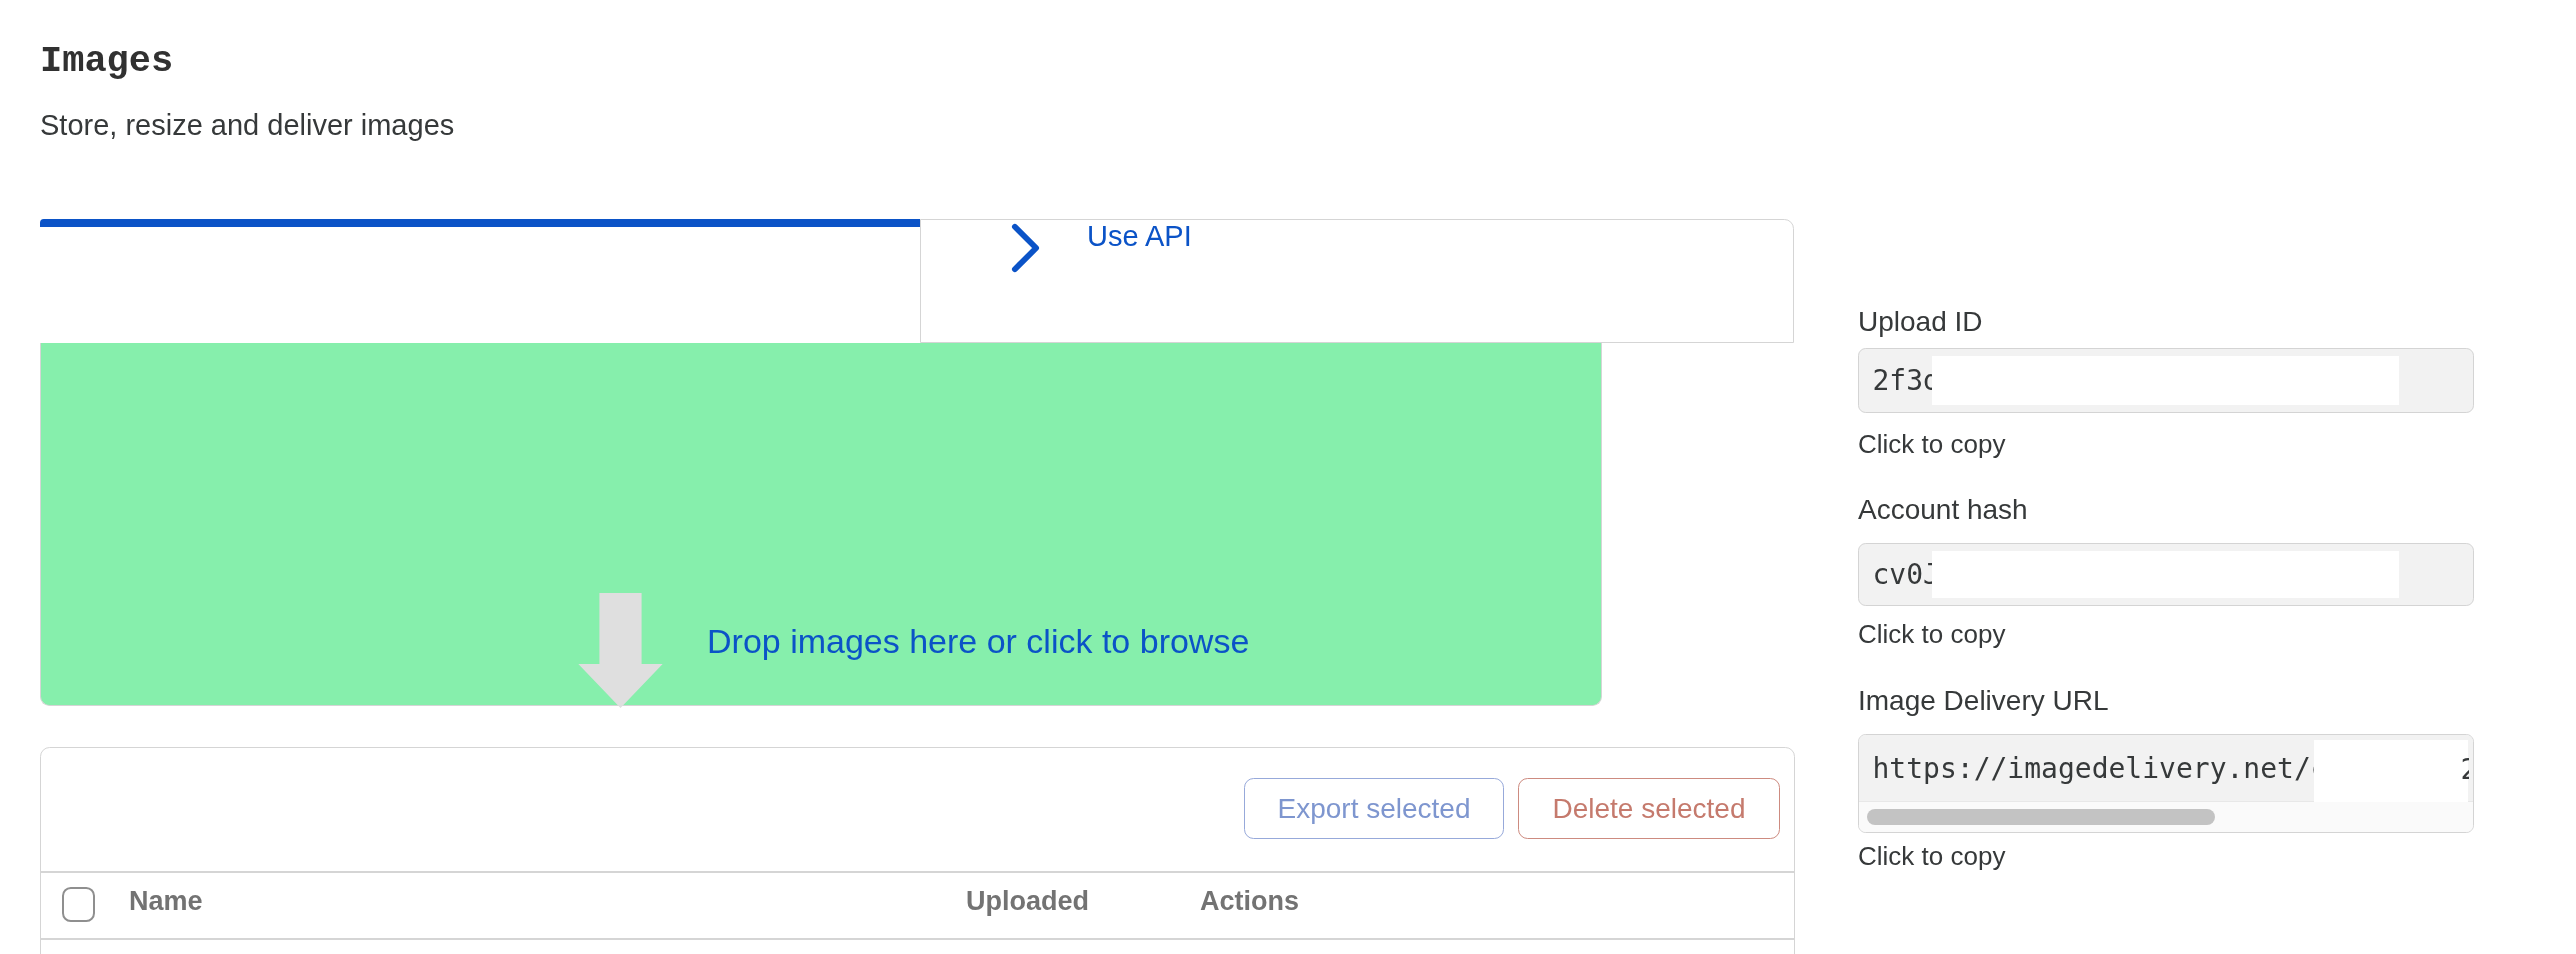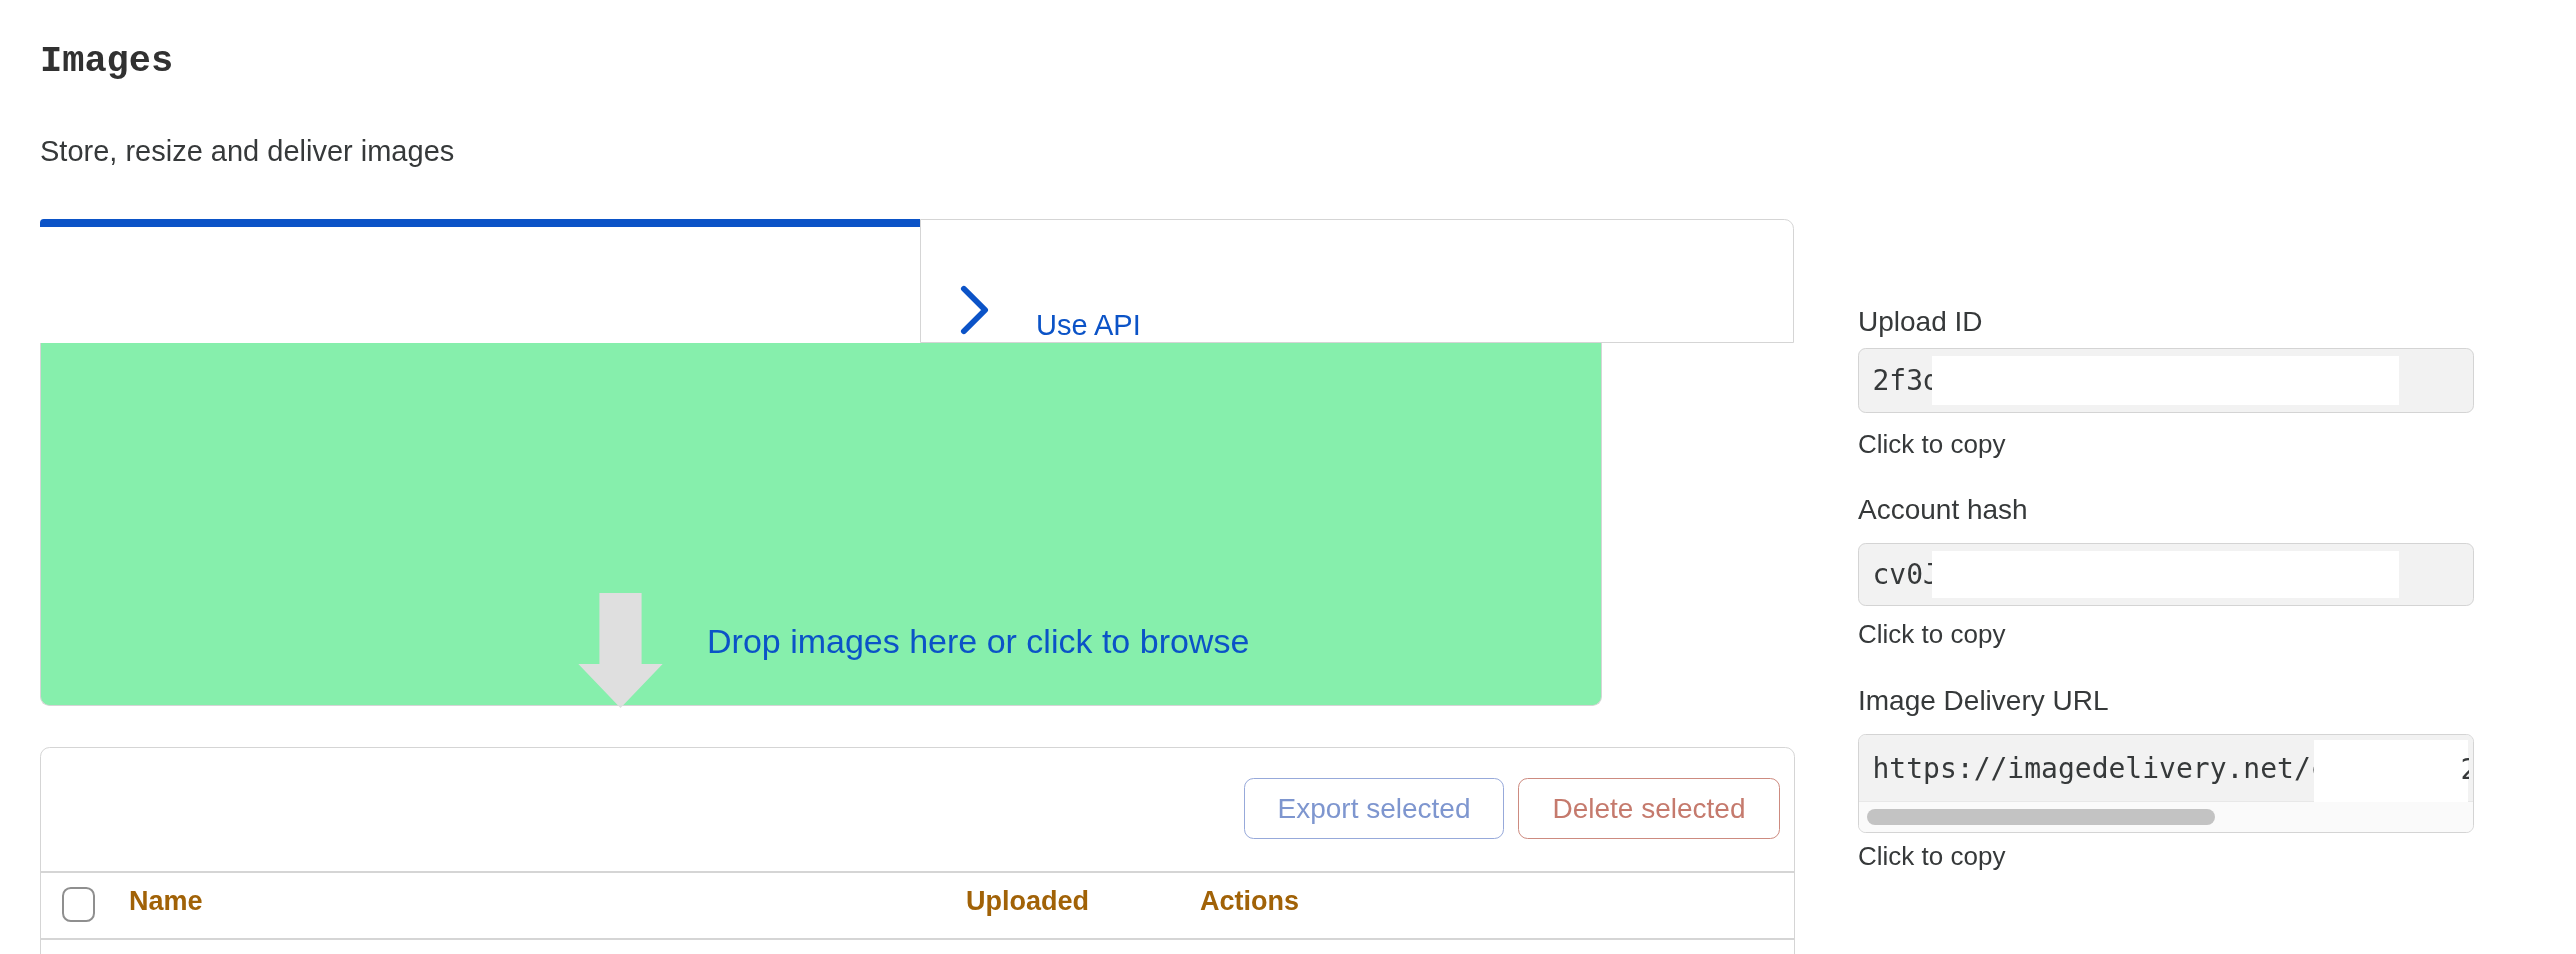--- a/index.html
+++ b/index.html
@@ -2,34 +2,34 @@
 <html><head>
 <meta charset="utf-8">
 <style>
   * { margin:0; padding:0; box-sizing:border-box; }
   html,body { background:#ffffff; }
   .page {
     position:relative; width:2576px; height:954px; overflow:hidden;
     background:#fff; font-family:"Liberation Sans", sans-serif; color:#36393a;
   }
   .page-title { position:absolute; left:40px; top:40px; font-size:37px; font-weight:700; color:#313131;font-family:Liberation Mono, monospace; }
-  .page-subtitle { position:absolute; left:40px; top:135px; font-size:29px; color:#36393a; }
+  .page-subtitle { position:absolute; left:40px; top:109px; font-size:29px; color:#36393a; }
 
   
   .upload-panel { position:absolute; left:40px; top:219px; width:1755px; height:487px; }
   .accent-bar { position:absolute; left:0; top:0; width:880px; height:7.7px; background:#0b53c7; border-radius:3.8px 0 0 0; }
   .tab-quick {
     position:absolute; left:0; top:7.7px; width:880px; height:116px;
     border-left:1.9px solid #d5d5d5; background:#fff;
     display:flex; align-items:center; padding-left:63px; gap:33px; cursor:pointer;
   }
   .tab-api {
     position:absolute; left:880px; top:0; width:874px; height:124px;
     border:1.9px solid #d5d5d5; border-radius:0 9.6px 0 0; background:#fff;
-    display:flex; align-items:flex-end; padding-left:36px; gap:44px; cursor:pointer;
+    display:flex; align-items:flex-start; padding-left:87px; gap:44px; cursor:pointer;
   }
   .tab-label { font-size:29px; color:#0b53c7; }
   .panel-body {
     position:absolute; left:0; top:124px; width:1562px; height:363px;
     border:1.9px solid #d5d5d5; border-top:none; border-radius:0 0 9.6px 9.6px; background:#86efac;
   }
   .drop-arrow { position:absolute; left:537px; top:250px; }
   .drop-label { position:absolute; left:666px; top:279px; font-size:34px; color:#0b53c7; }
 
   
@@ -42,21 +42,21 @@
   .btn-export { left:1203px; width:260px; border:1.9px solid #97a9da; color:#7e96cf; }
   .btn-delete { left:1477px; width:262px; border:1.9px solid #cd8b80; color:#c57a6d; }
   .card-divider { position:absolute; left:0; width:100%; height:1.9px; background:#d5d5d5; }
   .divider-1 { top:123px; }
   .divider-2 { top:190px; }
   .header-row { position:absolute; left:0; top:123px; width:100%; height:67px; }
   .checkbox {
     position:absolute; left:21px; top:16.4px; width:33px; height:35px;
     border:2.9px solid #8f8f8f; border-radius:8.7px; background:#fff; cursor:pointer;
   }
-  .col { position:absolute; top:15.4px; font-size:27px; font-weight:700; color:#a16207; }
+  .col { position:absolute; top:15.4px; font-size:27px; font-weight:700; color:#737373; }
   .col-name { left:88px; }
   .col-uploaded { left:925px; }
   .col-actions { left:1159px; }
 
   
   .sidebar-title { position:absolute; left:1856px; top:221px; font-size:38px; font-weight:700; color:#313131; }
   .field-label { position:absolute; left:1858px; font-size:28px; color:#36393a; }
   .copy-input {
     position:absolute; left:1858px; width:616px;
     background:#f2f2f2; border:1.9px solid #d4d4d4; border-radius:7.7px;

